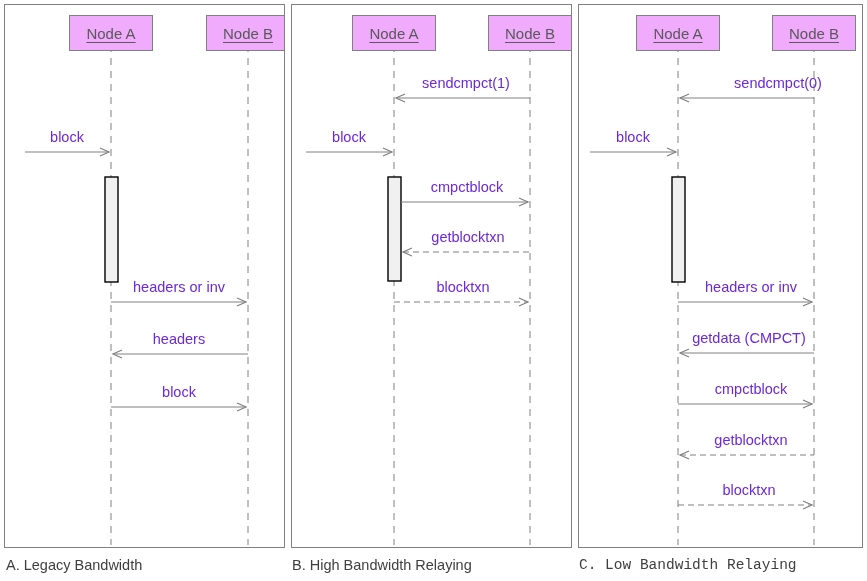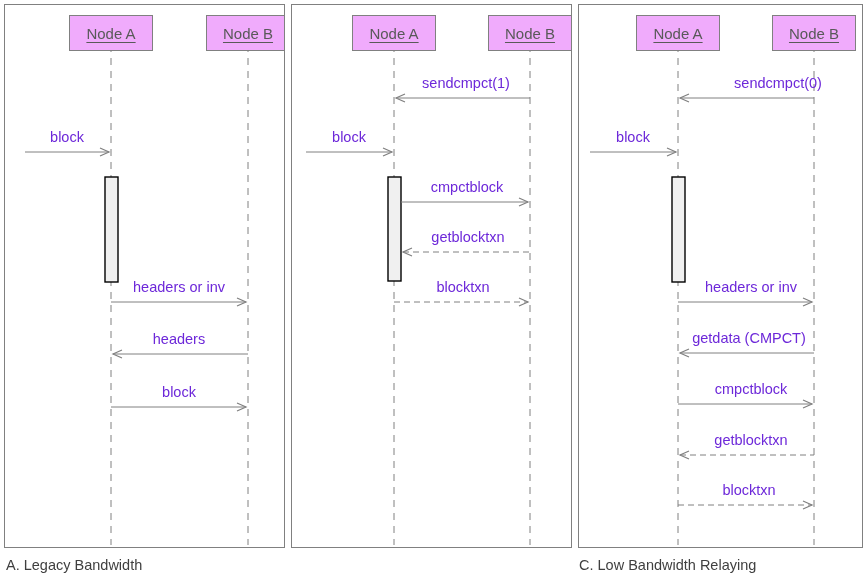--- a/index.html
+++ b/index.html
@@ -86,21 +86,21 @@
   }
   .caption {
     position: absolute;
     top: 8px;
     font-size: 14.5px;
     color: #3f3f3f;
     white-space: nowrap;
   }
   #caption-a { left: 6px; }
   #caption-b { left: 292px; }
-  #caption-c { left: 579px; }
+  #caption-c { left: 579px; font-family: Liberation Mono, monospace; }
 </style>
 </head>
 <body>
 
 <div class="figure">
 
   <div class="panels">
 
     <div class="panel" id="panel-a">
       <svg width="281" height="544">
@@ -215,16 +215,17 @@
       <div class="msg-label" style="left:170px; top:342px;text-align:right;">getdata (CMPCT)</div>
       <div class="msg-label" style="left:172px; top:393px;">cmpctblock</div>
       <div class="msg-label" style="left:172px; top:444px;">getblocktxn</div>
       <div class="msg-label" style="left:170px; top:494px;">blocktxn</div>
     </div>
 
   </div>
 
   <div class="captions">
     <div class="caption" id="caption-a">A. Legacy Bandwidth</div>
+    <div class="caption" id="caption-b">B. High Bandwidth Relaying</div>
     <div class="caption" id="caption-c">C. Low Bandwidth Relaying</div>
   </div>
 
 </div>
 
 </body></html>

